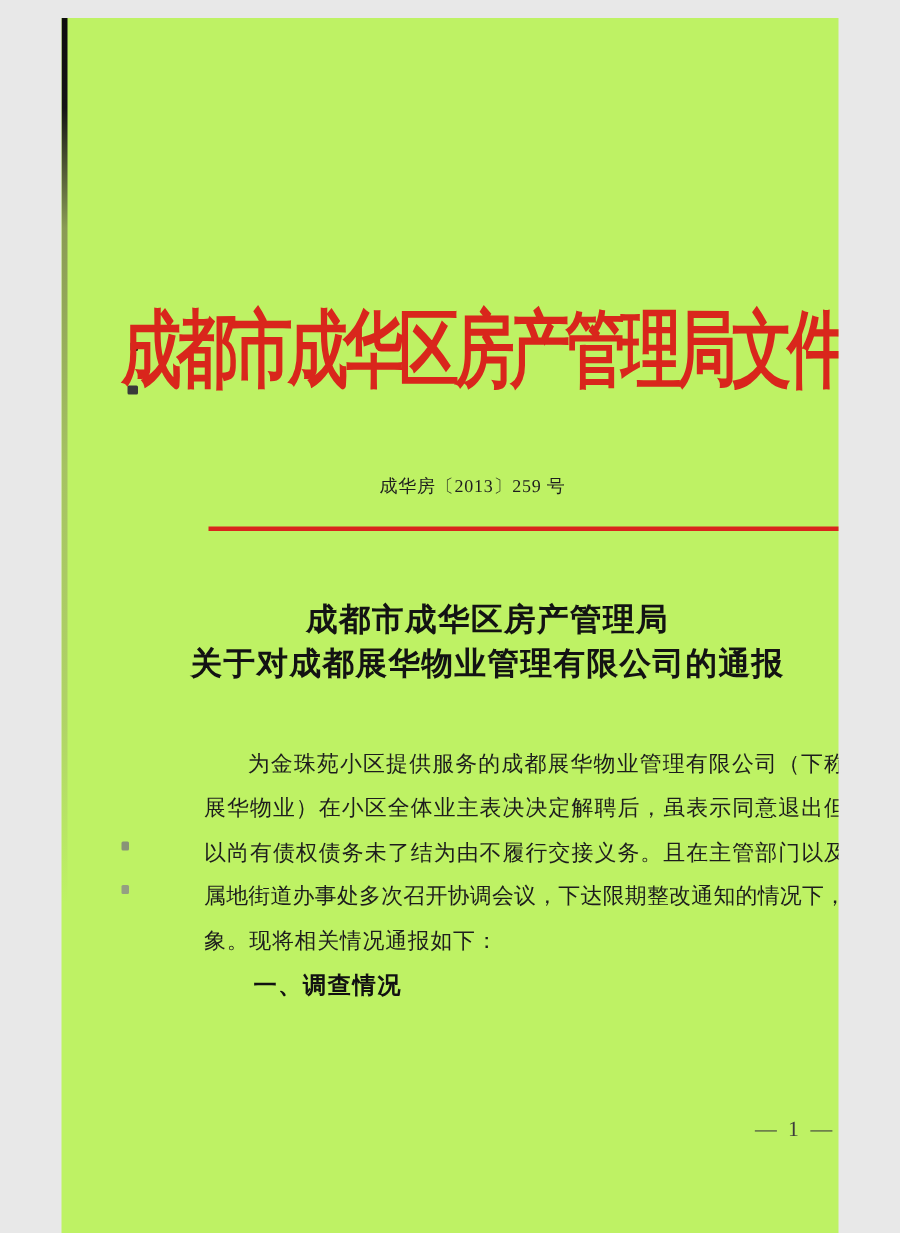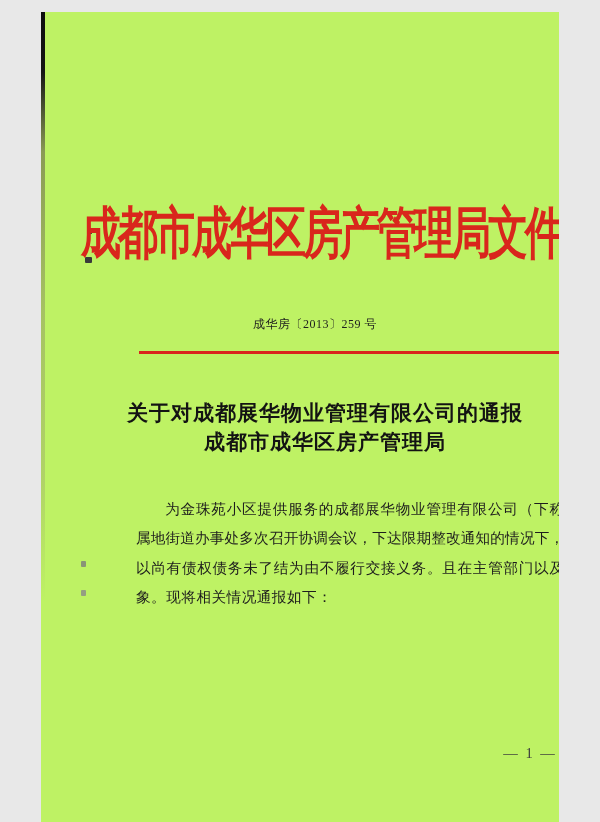--- a/index.html
+++ b/index.html
@@ -61,21 +61,21 @@
     color: #131313; letter-spacing: 1px;
   }
 
   
   .body-text {
     position: absolute; top: 484px; left: 95px; width: 428px;
     font-size: 14.6px; color: #1d1d1d;
   }
   .body-text > div { line-height: 29.4px; height: 29.4px; }
   .salutation { letter-spacing: 2px; }
-  .bline { white-space: nowrap; letter-spacing: .5px; font-family: Liberation Mono, monospace; }
+  .bline { white-space: nowrap; letter-spacing: .5px; }
   .bline.fill {
     white-space: normal; overflow: hidden;
     text-align: justify; text-align-last: justify;
     letter-spacing: 0;
   }
   .bline.indent { text-indent: 2em; }
   .section-heading {
     font-family: "Liberation Sans", "DejaVu Sans", sans-serif;
     font-weight: bold;
     padding-left: 33px;
@@ -104,26 +104,28 @@
 
   <div class="red-title">
     <span>成都市成华区房产管理局文件</span>
   </div>
 
   <div class="doc-no">成华房〔2013〕259 号</div>
 
   <div class="red-rule"></div>
 
   <div class="doc-title">
+    <div>成都市成华区房产管理局</div>
     <div>关于对成都展华物业管理有限公司的通报</div>
-    <div>成都市成华区房产管理局</div>
   </div>
 
   <div class="body-text">
     <div class="bline fill indent">为金珠苑小区提供服务的成都展华物业管理有限公司（下称</div>
+    <div class="bline fill">展华物业）在小区全体业主表决决定解聘后，虽表示同意退出但</div>
+    <div class="bline fill">以尚有债权债务未了结为由不履行交接义务。且在主管部门以及</div>
     <div class="bline fill">属地街道办事处多次召开协调会议，下达限期整改通知的情况下，</div>
-    <div class="bline fill">以尚有债权债务未了结为由不履行交接义务。且在主管部门以及</div>
     <div class="bline">象。现将相关情况通报如下：</div>
+    <div class="section-heading">一、调查情况</div>
   </div>
 
   <div class="page-number">— 1 —</div>
 
 </div>
 
 </body></html>

